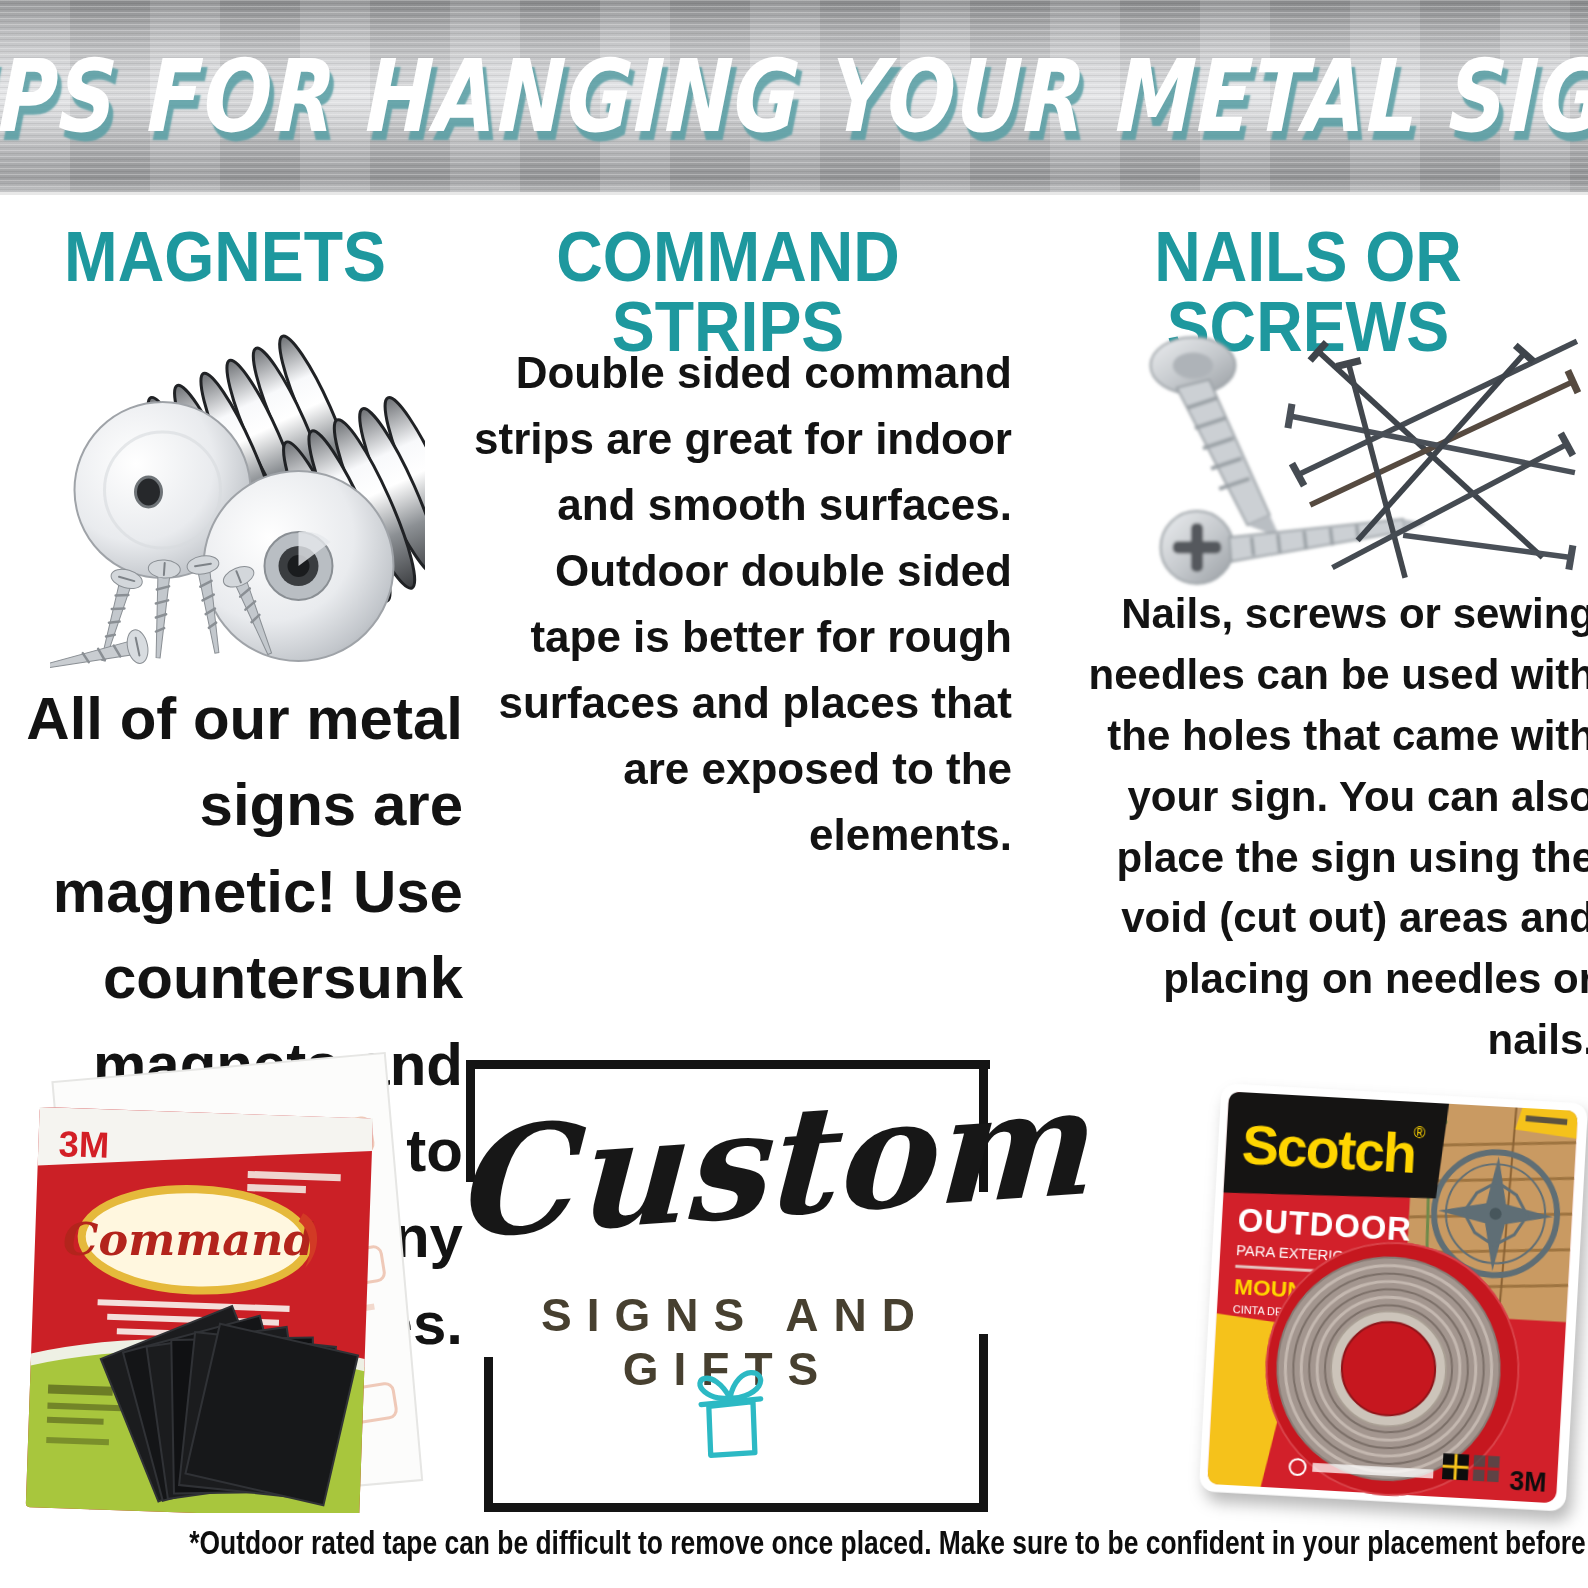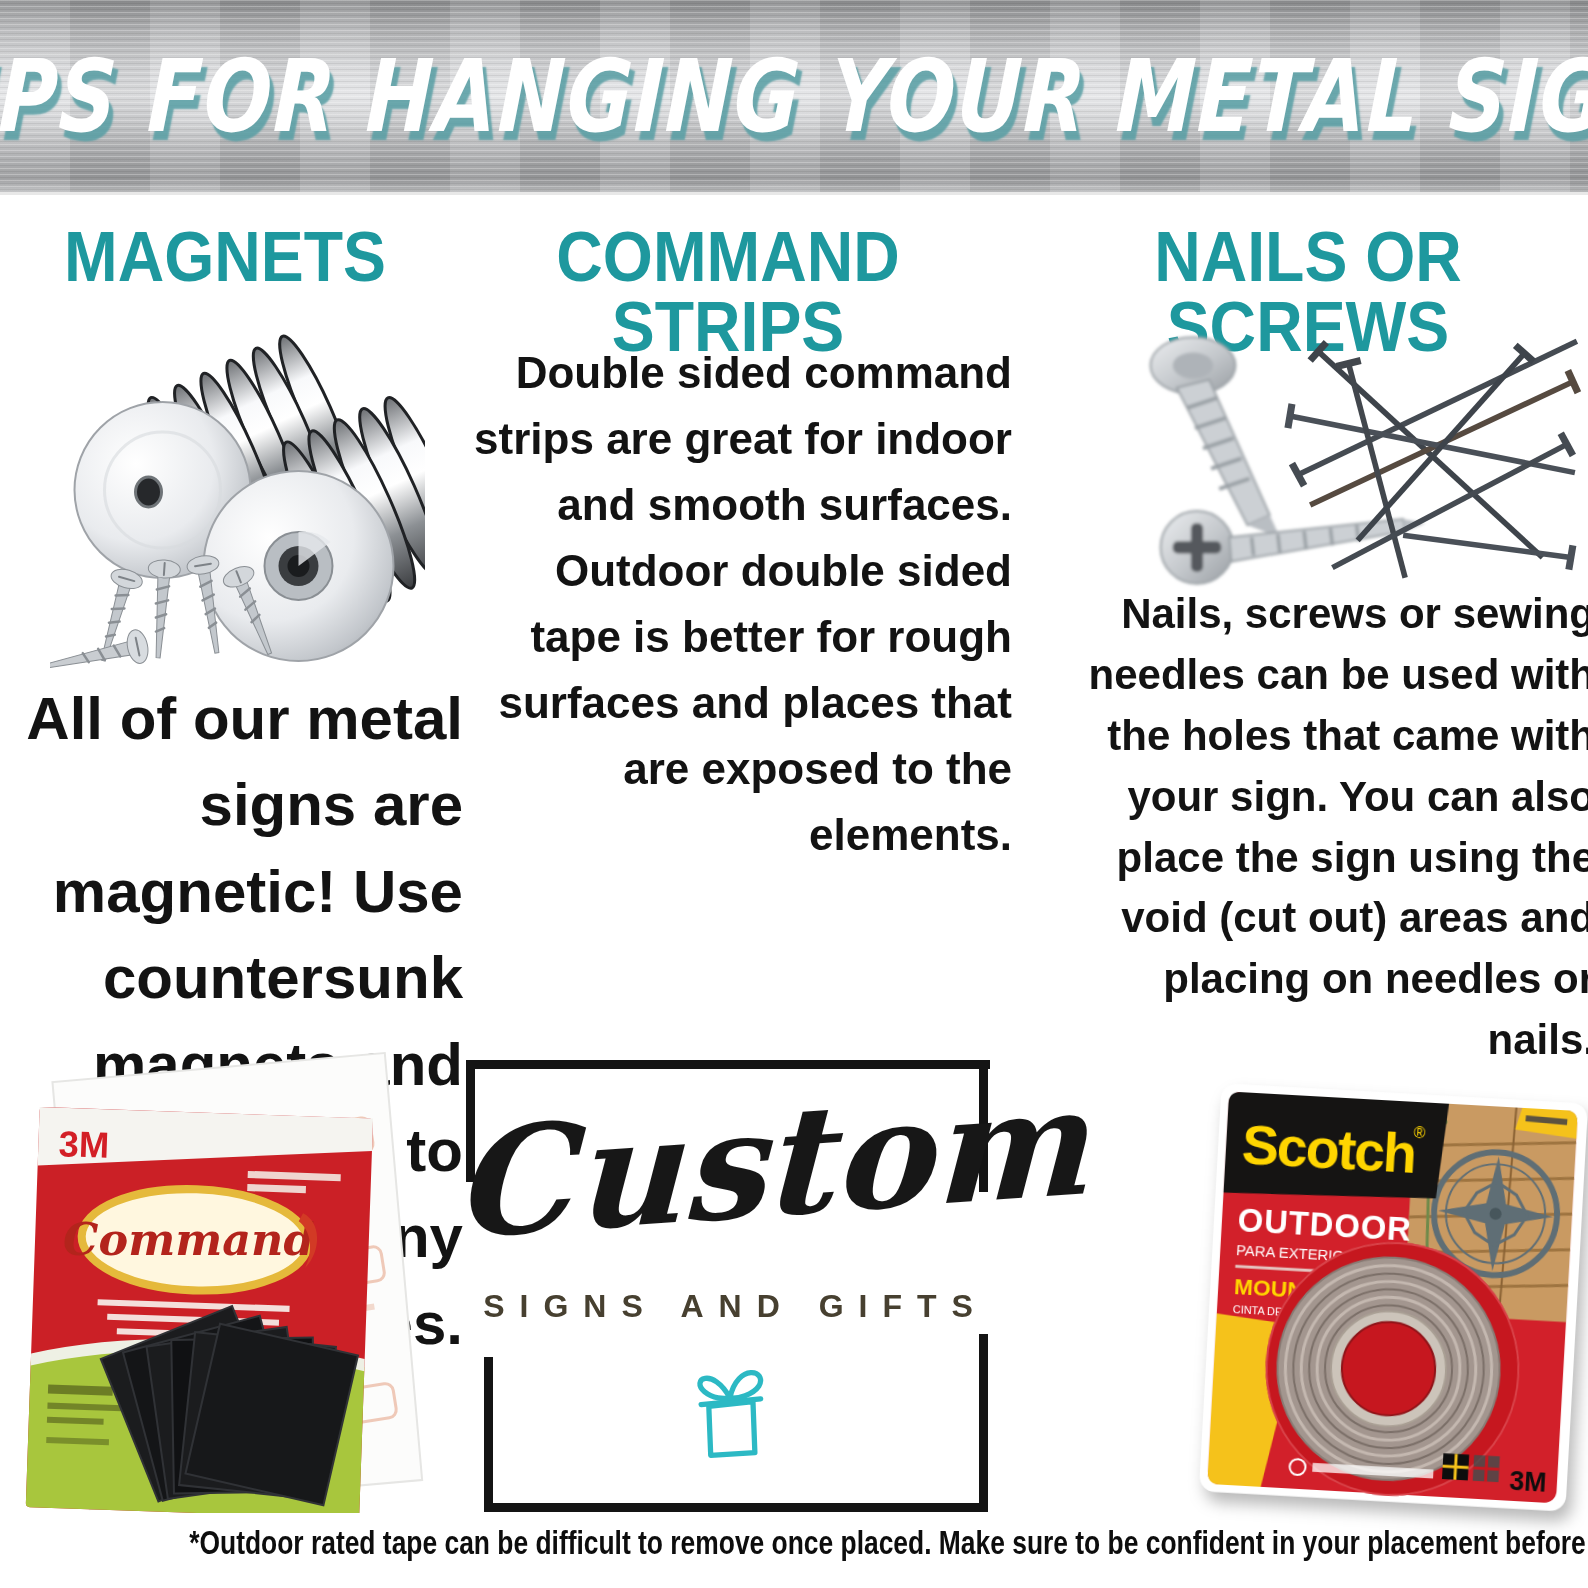--- a/index.html
+++ b/index.html
@@ -44,21 +44,21 @@
   .f-top{left:0;top:0;width:100%;height:9px;}
   .f-left-top{left:0;top:0;width:9px;height:122px;}
   .f-right-top{right:2px;top:0;width:9px;height:132px;}
   .f-bottom{left:18px;right:2px;bottom:0;height:9px;}
   .f-left-bottom{left:18px;bottom:0;width:9px;height:155px;}
   .f-right-bottom{right:2px;bottom:0;width:9px;height:178px;}
   .logo-script{position:absolute;left:0;right:0;top:18px;text-align:center;
     font-family:"DejaVu Serif",serif;font-style:italic;font-weight:bold;font-size:148px;line-height:1.2;
     color:#171717;transform:rotate(-4deg) skewX(-8deg);transform-origin:center;}
   .logo-sub{position:absolute;left:0;right:0;top:228px;text-align:center;font-weight:700;
-    font-size:32px;letter-spacing:15px;text-indent:15px;color:#474030;}
+    font-size:46px;letter-spacing:15px;text-indent:15px;color:#474030;}
   .logo-gift{position:absolute;left:50%;top:290px;transform:translateX(-50%);}
 
   
   .footer{position:absolute;left:0;top:1524px;width:1588px;text-align:center;}
   .footer-inner{display:inline-block;white-space:nowrap;font-weight:700;font-size:33px;color:#0d0d0d;
     transform:scaleX(.80);transform-origin:center;}
 </style>
 </head>
 <body>
 

